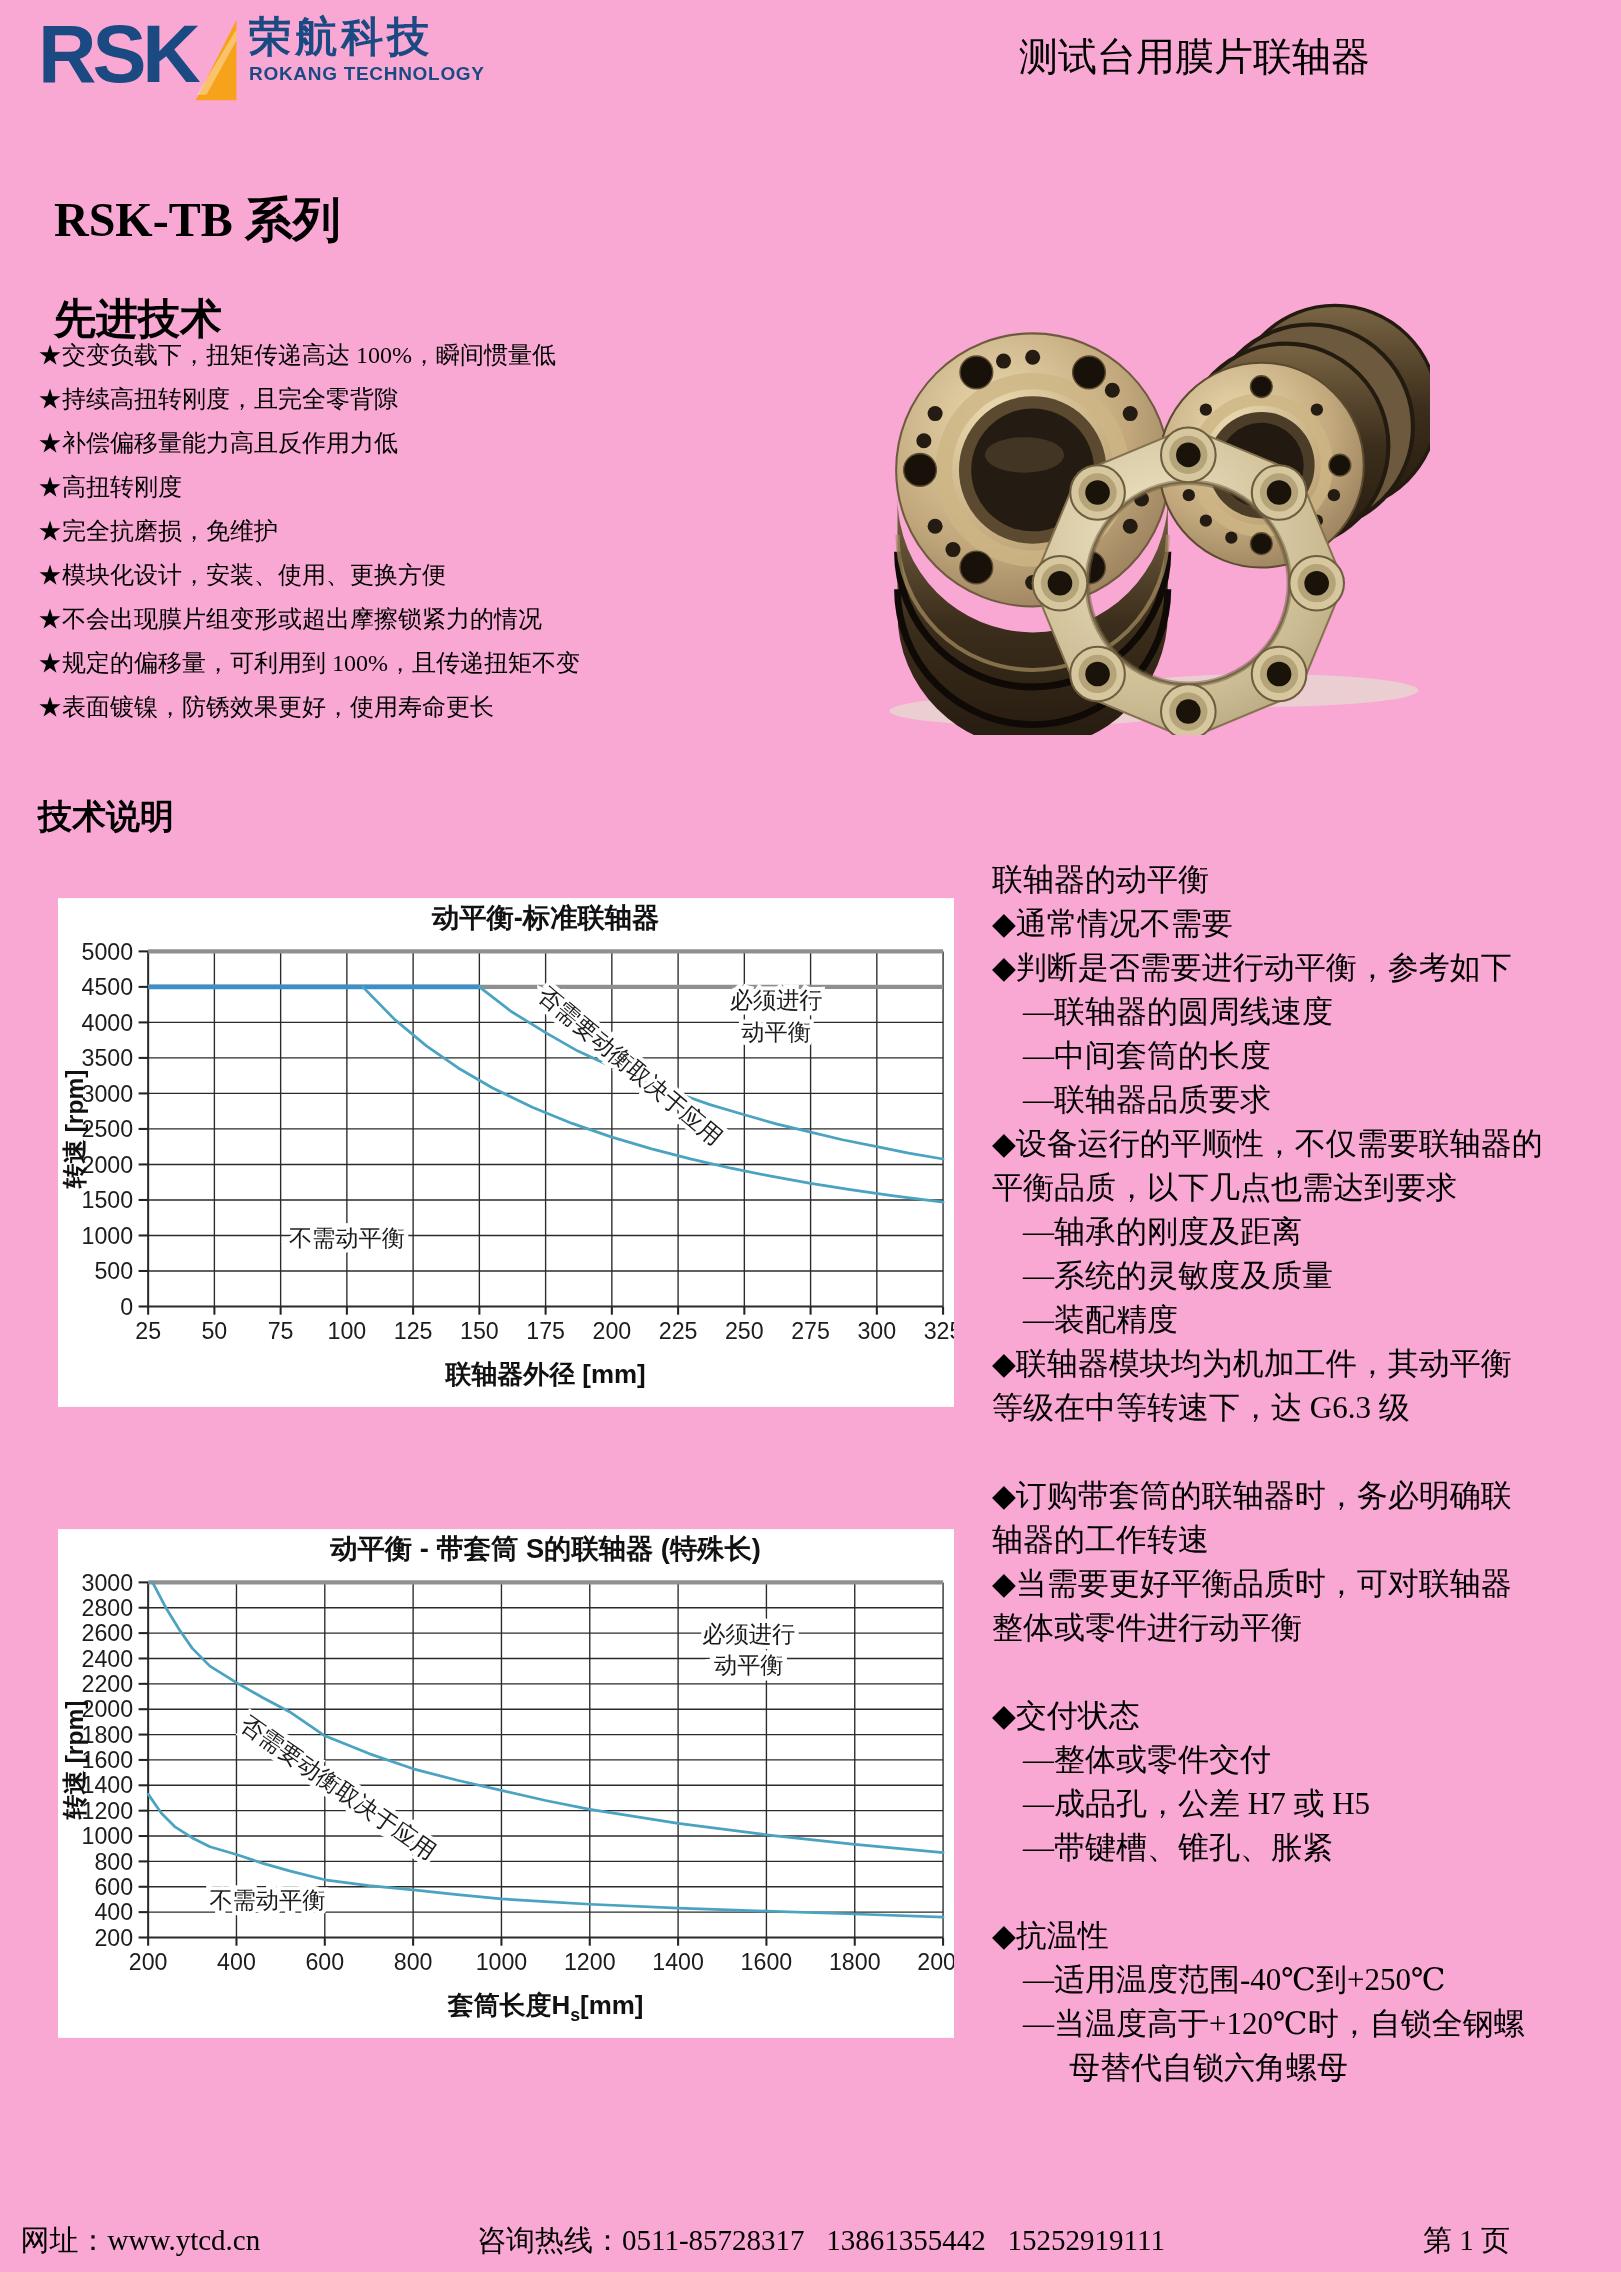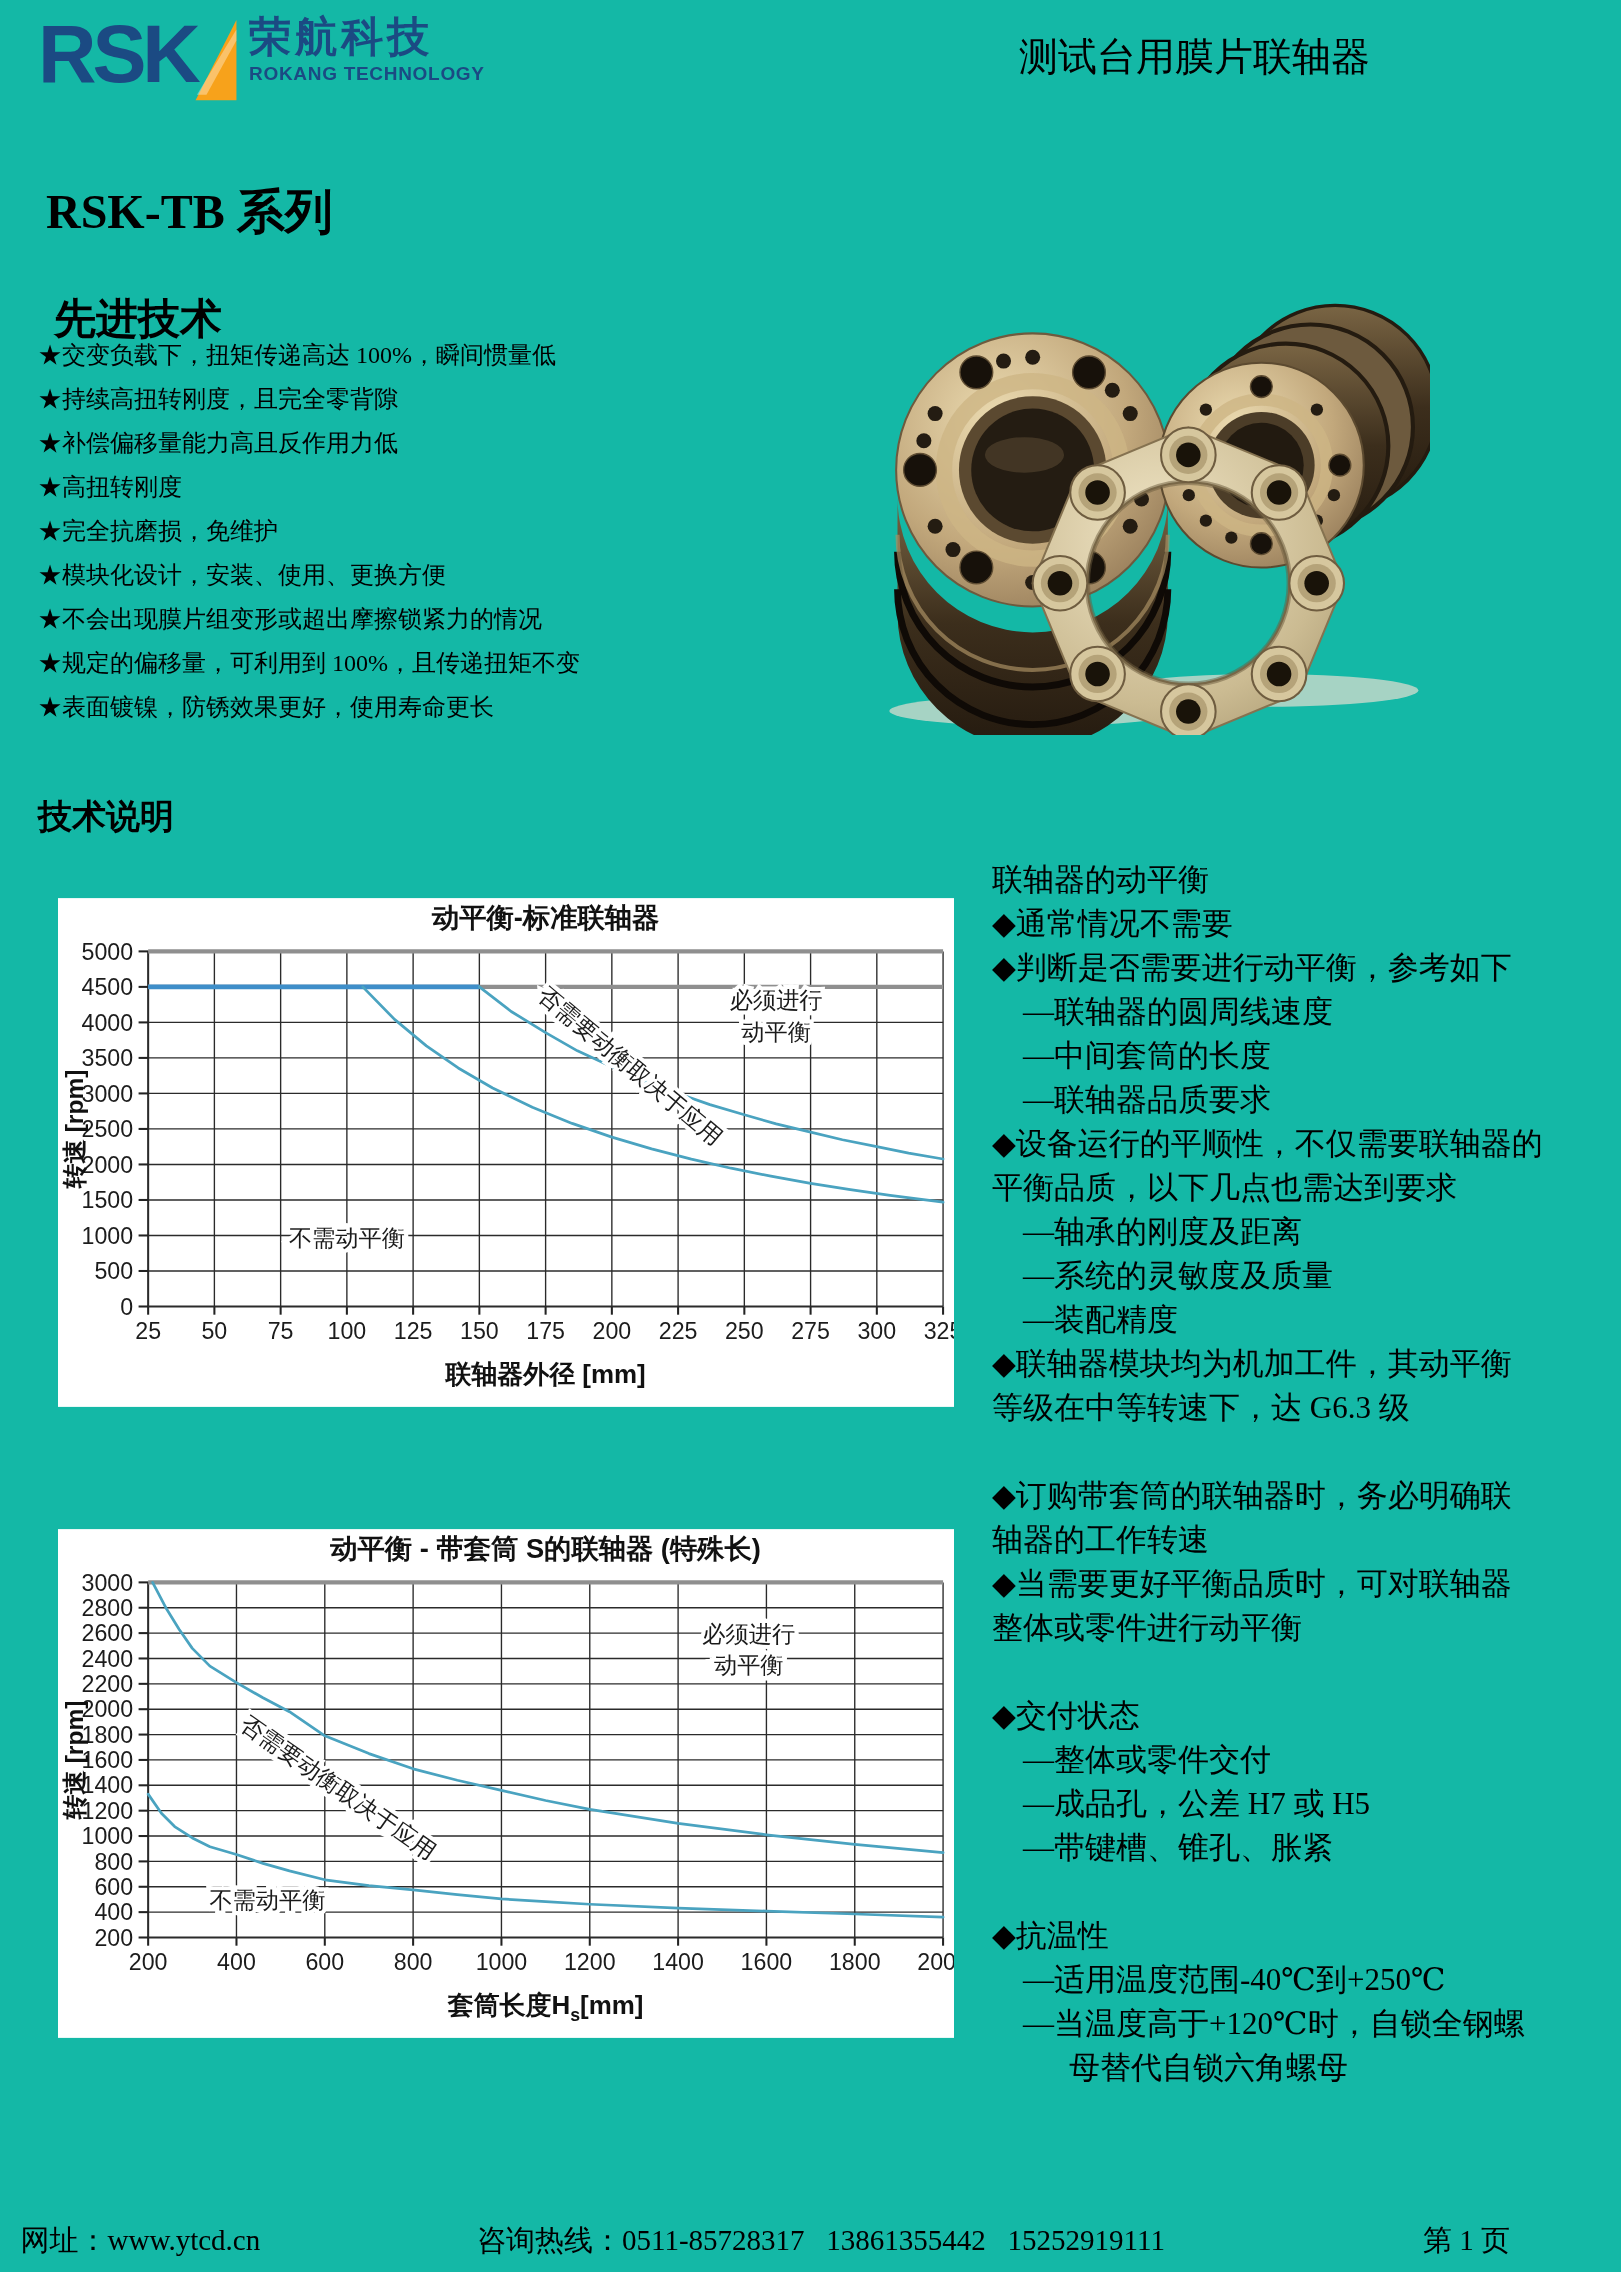--- a/index.html
+++ b/index.html
@@ -1,32 +1,32 @@
 <!DOCTYPE html>
 <html style="font-size:11px"><head>
 <meta charset="utf-8">
 <style>
   :root{ --blue:#1b4a83; --orange:#f7a21b; }
   html,body{margin:0;padding:0;background:#fff;}
-  .page{position:relative;width:1621px;height:2273px;background:#14b8a6;overflow:hidden;
+  .page{position:relative;width:1621px;height:2273px;background:#f9a8d4;overflow:hidden;
         font-family:"Liberation Serif","DejaVu Serif",serif;color:#000;}
   
   .hdr-logo{position:absolute;left:38px;top:13.7px;display:flex;align-items:flex-start;}
   .logo-mark{display:flex;align-items:flex-start;}
   .rsk{font-family:"Liberation Sans","DejaVu Sans",sans-serif;font-weight:bold;font-size:81px;
        line-height:1.0;color:var(--blue);letter-spacing:-4.1px;}
   .logo-wedge{margin-left:-2.7px;margin-top:6.8px;}
   .logo-text{margin-left:11px;padding-top:1.4px;}
   .logo-cn{font-size:42px;font-weight:bold;color:var(--blue);line-height:1.05;
            font-family:Liberation Serif, serif;letter-spacing:4.1px;}
   .logo-en{font-size:19px;font-weight:bold;color:var(--blue);
            font-family:"Liberation Sans","DejaVu Sans",sans-serif;letter-spacing:0.7px;margin-top:4.1px;}
   .doc-title{position:absolute;left:1019px;top:30px;font-size:39px;}
   
-  .series-title{position:absolute;left:38px;top:172px;font-size:48px;font-weight:bold;margin:8px;}
+  .series-title{position:absolute;left:38px;top:172px;font-size:48px;font-weight:bold;margin:16px;}
   .h-adv{position:absolute;left:38px;top:275px;font-size:42px;font-weight:bold;margin:16px;}
   .h-tech{position:absolute;left:38px;top:794px;font-size:34px;font-weight:bold;margin:0;}
   
   .features{position:absolute;left:38px;top:333px;margin:0;padding:0;list-style:none;font-size:24px;}
   .features li{height:44px;line-height:44px;white-space:nowrap;}
   
   .photo{position:absolute;left:862px;top:284px;width:568px;height:451px;margin:0;}
   
   .chart{position:absolute;left:58px;width:896px;height:509px;}
   #chart1{top:898px;}

